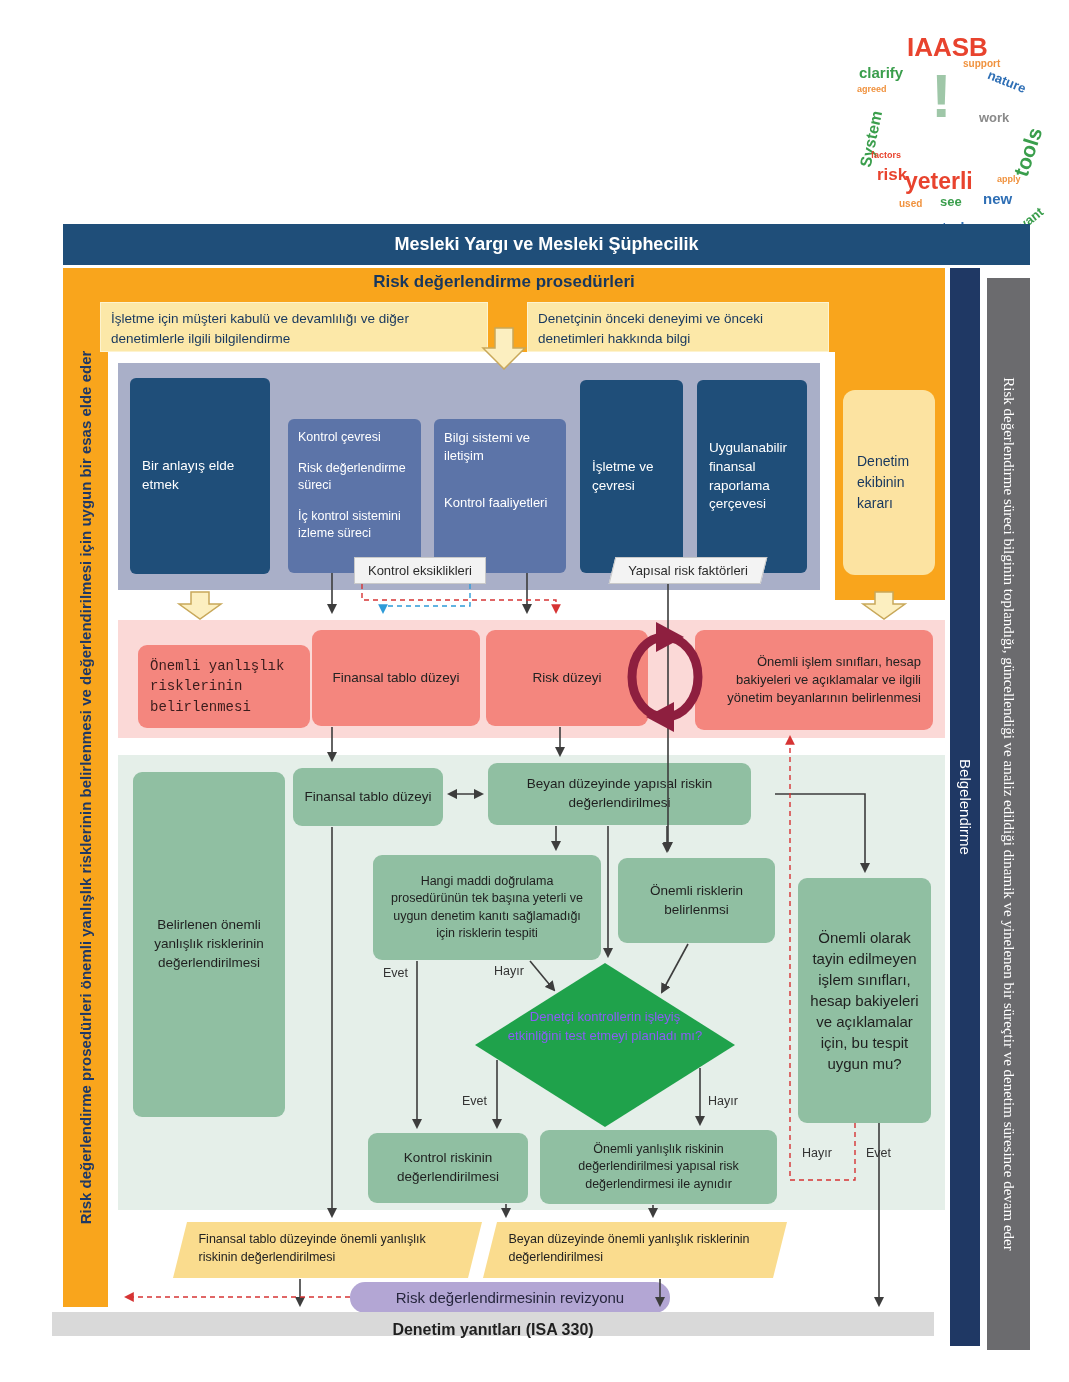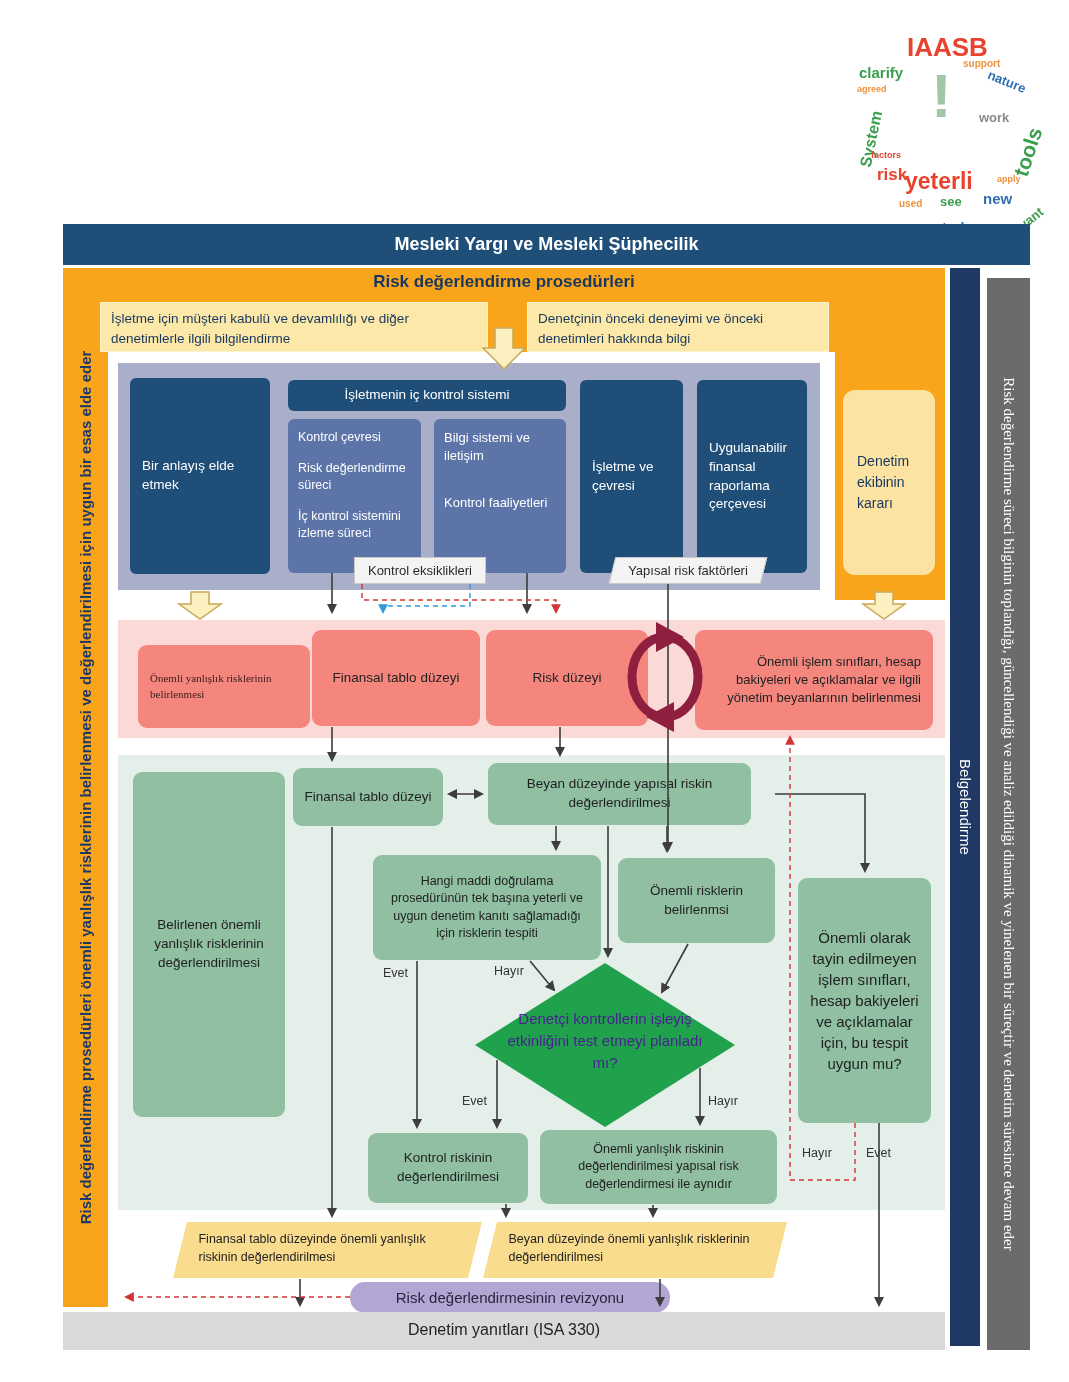--- a/index.html
+++ b/index.html
@@ -20,21 +20,21 @@
            padding:10px 10px;z-index:4;}
   .med-box .itm{margin-bottom:14px;}
   .tag-label{background:#F3F3F3;border:1px solid #c9c9c9;color:#2b2b2b;font-size:13px;text-align:center;
              line-height:25px;z-index:6;}
   .denetim-box{background:#FCE3A1;border-radius:12px;color:#17375E;font-size:14px;line-height:1.5;
                display:flex;align-items:center;padding:10px 14px;z-index:3;}
   
   .pink-band{background:#FBD9D7;z-index:1;}
   .salmon{background:#F4867E;border-radius:9px;color:#222;font-size:13.5px;line-height:1.45;
           display:flex;align-items:center;justify-content:center;text-align:left;padding:8px 12px;z-index:2;}
-  .salmon.serif{font-family:Liberation Serif, serif;color:#3a1c1c;font-size:11px;}
+  .salmon.serif{font-family:Liberation Mono, monospace;color:#3a1c1c;font-size:14px;}
   .salmon.center{text-align:right;}
   
   .green-band{background:#E5EFE9;z-index:1;}
   .gbox{background:#90BFA2;border-radius:9px;color:#1f1f1f;font-size:13.5px;line-height:1.4;
         display:flex;align-items:center;justify-content:center;text-align:center;padding:8px 10px;z-index:2;}
   .gbox.small{font-size:12.5px;}
   .lbl{color:#333;font-size:12.5px;z-index:6;}
   
   .pgram{background:#FADC8E;transform:skewX(-14deg);z-index:2;}
   .pgram .in{transform:skewX(14deg);color:#222;font-size:12.5px;line-height:1.45;padding:8px 18px;}
@@ -90,21 +90,20 @@
 
   <div class="abs rd-header" style="left:63px;top:272px;width:882px;">Risk değerlendirme prosedürleri</div>
 
   <div class="abs info-box" style="left:100px;top:302px;width:388px;height:50px;">İşletme için müşteri kabulü ve devamlılığı ve diğer denetimlerle ilgili bilgilendirme</div>
   <div class="abs info-box" style="left:527px;top:302px;width:302px;height:50px;">Denetçinin önceki deneyimi ve önceki denetimleri hakkında bilgi</div>
 
   <div class="abs white-panel" style="left:108px;top:352px;width:727px;height:248px;"></div>
   <div class="abs bluegray" style="left:118px;top:363px;width:702px;height:227px;"></div>
 
   <div class="abs navy-box" style="left:130px;top:378px;width:140px;height:196px;">Bir anlayış elde etmek</div>
-  <div class="abs navy-box" style="left:288px;top:380px;width:278px;height:31px;justify-content:center;padding:0;">İşletmenin iç kontrol sistemi</div>
 
   <div class="abs med-box" style="left:288px;top:419px;width:133px;height:154px;">
     <div class="itm">Kontrol çevresi</div>
     <div class="itm">Risk değerlendirme süreci</div>
     <div class="itm">İç kontrol sistemini izleme süreci</div>
   </div>
   <div class="abs med-box" style="left:434px;top:419px;width:132px;height:154px;font-size:13px;">
     <div class="itm" style="margin-bottom:30px;">Bilgi sistemi ve iletişim</div>
     <div class="itm">Kontrol faaliyetleri</div>
   </div>
@@ -131,38 +130,38 @@
   <div class="abs gbox" style="left:488px;top:763px;width:263px;height:62px;">Beyan düzeyinde yapısal riskin değerlendirilmesi</div>
   <div class="abs gbox small" style="left:373px;top:855px;width:228px;height:105px;">Hangi maddi doğrulama prosedürünün tek başına yeterli ve uygun denetim kanıtı sağlamadığı için risklerin tespiti</div>
   <div class="abs gbox" style="left:618px;top:858px;width:157px;height:85px;">Önemli risklerin belirlenmsi</div>
   <div class="abs gbox" style="left:798px;top:878px;width:133px;height:245px;font-size:15px;">Önemli olarak tayin edilmeyen işlem sınıfları, hesap bakiyeleri ve açıklamalar için, bu tespit uygun mu?</div>
   <div class="abs gbox" style="left:368px;top:1133px;width:160px;height:70px;">Kontrol riskinin değerlendirilmesi</div>
   <div class="abs gbox small" style="left:540px;top:1130px;width:237px;height:74px;">Önemli yanlışlık riskinin değerlendirilmesi yapısal risk değerlendirmesi ile aynıdır</div>
 
   <svg class="abs" style="left:475px;top:963px;z-index:4;" width="260" height="164">
     <polygon points="130,0 260,82 130,164 0,82" fill="#1FA24B"></polygon>
   </svg>
-  <div class="abs" style="left:505px;top:1008px;width:200px;z-index:5;color:#4c1d95;font-size:15px;
+  <div class="abs" style="left:505px;top:1008px;width:200px;z-index:5;color:#8b5cf6;font-size:13px;
        text-align:center;line-height:1.45;">Denetçi kontrollerin işleyiş etkinliğini test etmeyi planladı mı?</div>
 
   <div class="abs lbl" style="left:383px;top:966px;">Evet</div>
   <div class="abs lbl" style="left:494px;top:964px;">Hayır</div>
   <div class="abs lbl" style="left:462px;top:1094px;">Evet</div>
   <div class="abs lbl" style="left:708px;top:1094px;">Hayır</div>
   <div class="abs lbl" style="left:802px;top:1146px;">Hayır</div>
   <div class="abs lbl" style="left:866px;top:1146px;">Evet</div>
 
   <div class="abs pgram" style="left:180px;top:1222px;width:295px;height:56px;">
     <div class="in">Finansal tablo düzeyinde önemli yanlışlık riskinin değerlendirilmesi</div>
   </div>
   <div class="abs pgram" style="left:490px;top:1222px;width:290px;height:56px;">
     <div class="in">Beyan düzeyinde önemli yanlışlık risklerinin değerlendirilmesi</div>
   </div>
   <div class="abs purple" style="left:350px;top:1282px;width:320px;height:31px;">Risk değerlendirmesinin revizyonu</div>
-  <div class="abs graybottom" style="left:63px;top:1312px;width:882px;height:38px;">Denetim yanıtları (ISA 330)</div>
+  <div class="abs graybottom" style="left:52px;top:1312px;width:882px;height:24px;font-weight:bold;">Denetim yanıtları (ISA 330)</div>
 
   <div class="abs navybar" style="left:950px;top:268px;width:30px;height:1078px;">
     <div class="rot-down">Belgelendirme</div>
   </div>
   <div class="abs graybar2" style="left:987px;top:278px;width:43px;height:1072px;">
     <div class="rot-down2">Risk değerlendirme süreci bilginin toplandığı, güncellendiği ve analiz edildiği dinamik ve yinelenen bir süreçtir ve denetim süresince devam eder</div>
   </div>
 
   <svg class="connectors" width="1069" height="1382">
     <defs>

